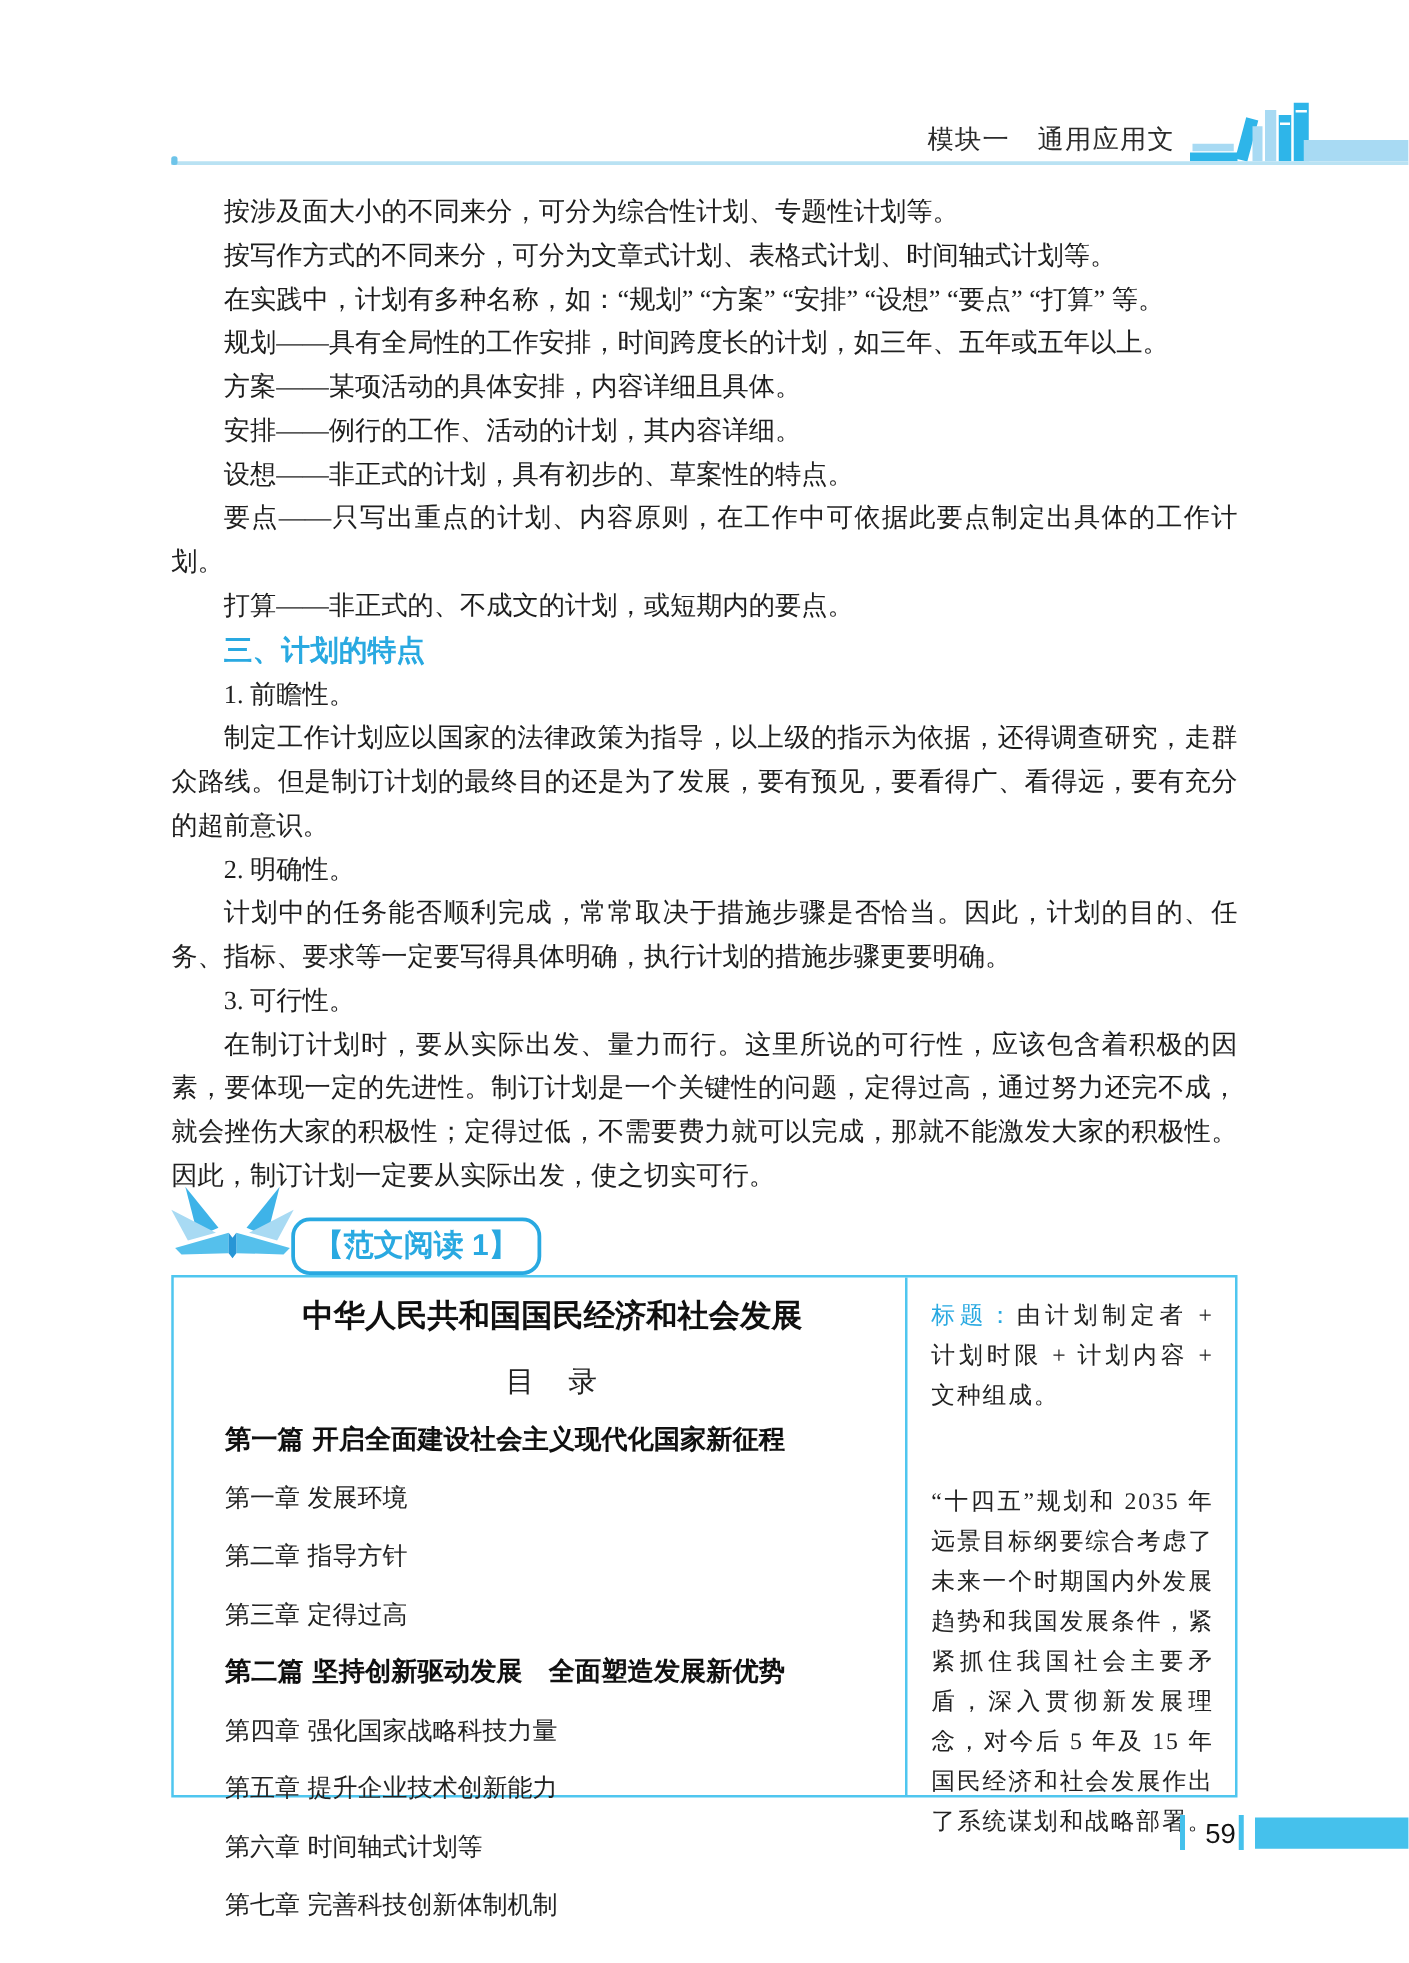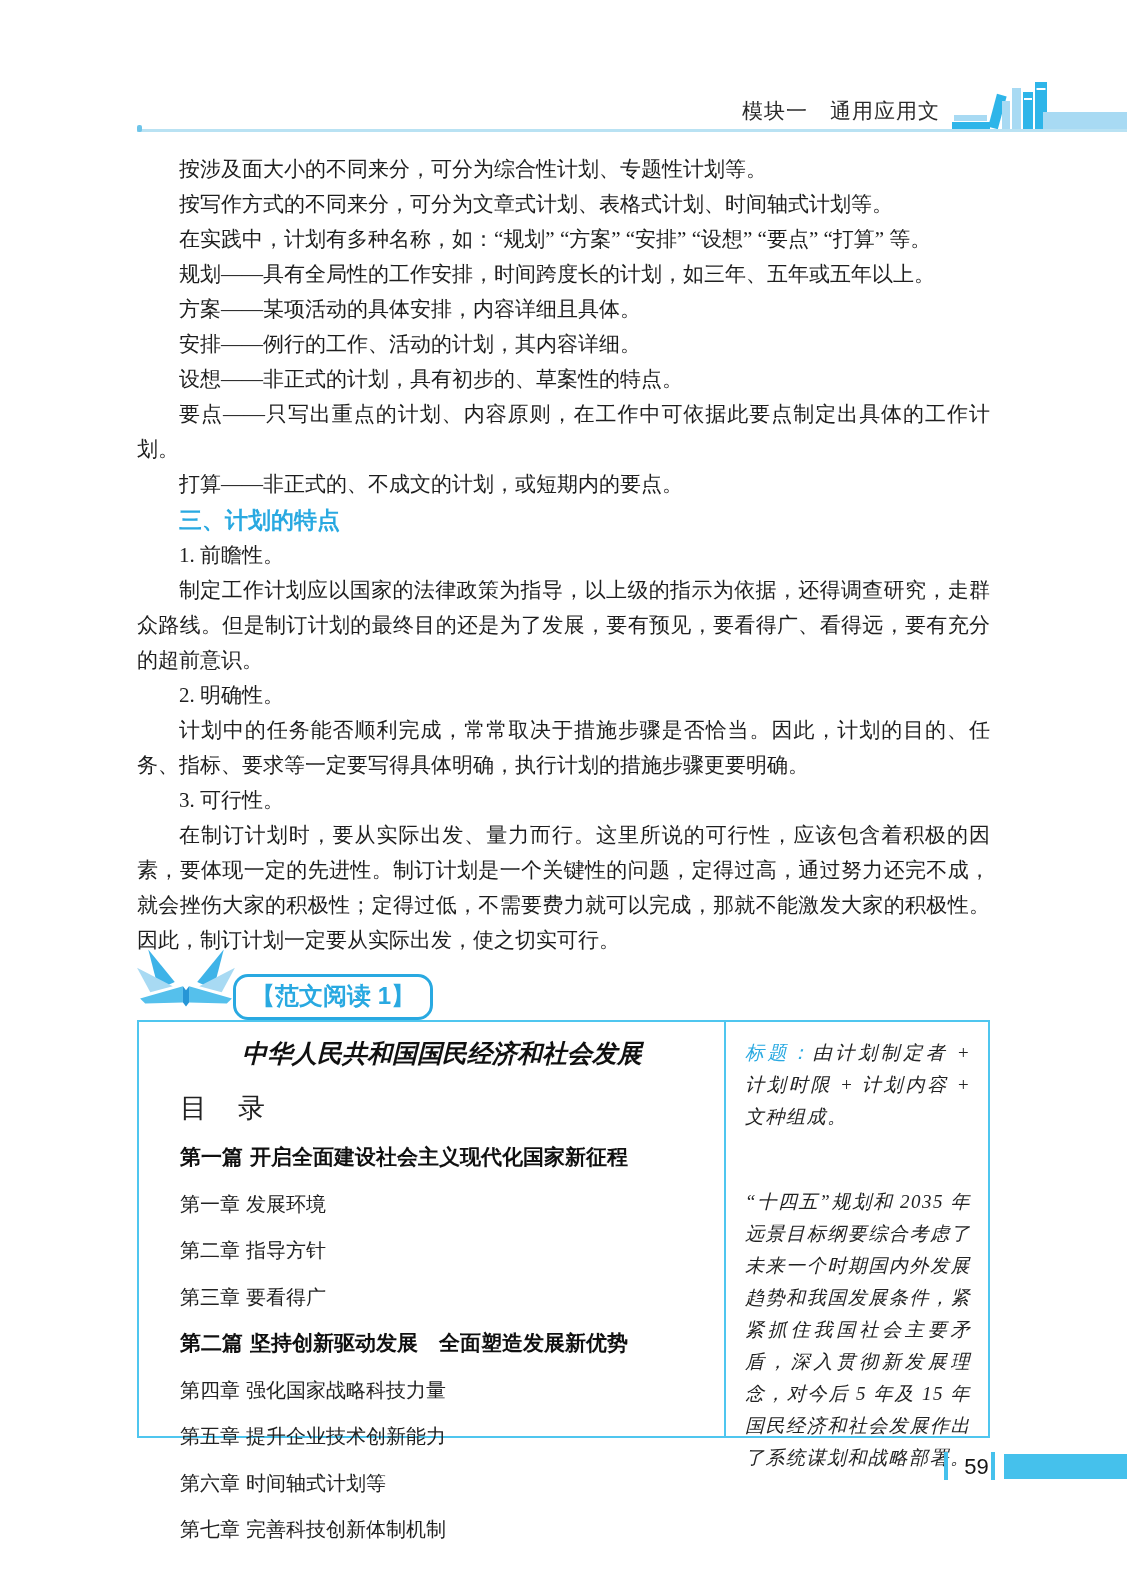--- a/index.html
+++ b/index.html
@@ -52,40 +52,40 @@
   }
   
   .sample-box {
     position:absolute; left:137px; top:1020px; width:853px; height:418px;
     border:2px solid #4fc6ef; display:flex; background:#ffffff;
   }
   .doc-col { flex:1; padding:12px 20px 0 41px; }
   .doc-title {
     text-align:center;
     font-family:"Liberation Sans","DejaVu Sans",sans-serif;
-    font-weight:700; font-size:25px; line-height:39px; color:#101010;font-style:italic;
+    font-weight:700; font-size:25px; line-height:39px; color:#101010;
   }
   .doc-toc-label {
-    text-align:left; font-size:27px; margin-top:17px; color:#222;
+    text-align:center; font-size:23px; margin-top:17px; color:#222;
     letter-spacing:2px;
   }
   .toc { margin-top:13px; }
   .toc-row { font-size:20px; line-height:30.5px; white-space:nowrap; color:#222;margin-top:16px; }
   .toc-row .toc-label { display:inline-block; width:66px; }
   .toc-row.bold {
     font-family:"Liberation Sans","DejaVu Sans",sans-serif;
     font-weight:700; font-size:21px; color:#101010;
   }
   .toc-row.bold .toc-label { width:70px; }
   
   .note-col {
     width:264px; border-left:2px solid #4fc6ef;
     padding:15px 17px 0 19px;
     font-size:19px; line-height:32px; letter-spacing:1.5px;
-    text-align:justify; color:#222;font-style:italic;
+    text-align:justify; color:#222;
   }
   .note-label { color:#29a9e1; }
   .note-2 { margin-top:53px; }
   
   .footer-bar {
     position:absolute; top:1452px; width:4px; height:28px; background:#45c1ec;
   }
   .footer-bar.b1 { left:944px; }
   .footer-bar.b2 { left:991px; }
   .footer-num {
@@ -163,21 +163,21 @@
         <div class="toc-row bold">
           <span class="toc-label">第一篇</span><span>开启全面建设社会主义现代化国家新征程</span>
         </div>
         <div class="toc-row">
           <span class="toc-label">第一章</span><span>发展环境</span>
         </div>
         <div class="toc-row">
           <span class="toc-label">第二章</span><span>指导方针</span>
         </div>
         <div class="toc-row">
-          <span class="toc-label">第三章</span><span>要看得广</span>
+          <span class="toc-label">第三章</span><span>定得过高</span>
         </div>
         <div class="toc-row bold">
           <span class="toc-label">第二篇</span><span>坚持创新驱动发展　全面塑造发展新优势</span>
         </div>
         <div class="toc-row">
           <span class="toc-label">第四章</span><span>强化国家战略科技力量</span>
         </div>
         <div class="toc-row">
           <span class="toc-label">第五章</span><span>提升企业技术创新能力</span>
         </div>

